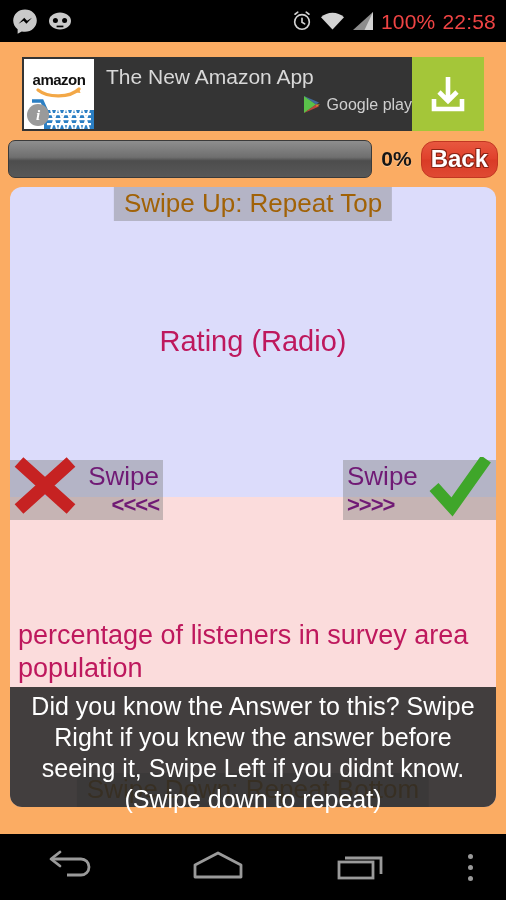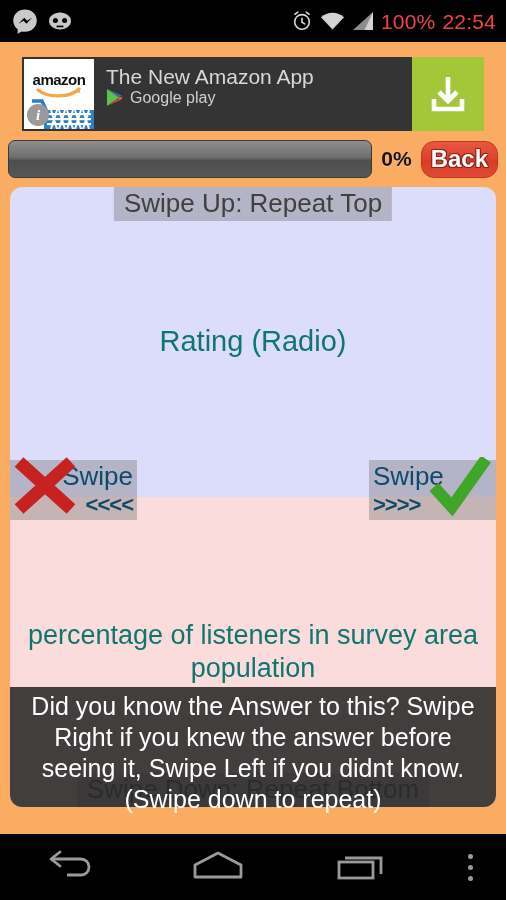--- a/index.html
+++ b/index.html
@@ -102,23 +102,25 @@
     flex: 1;
     padding: 9px 0 0 12px;
     box-sizing: border-box;
   }
   .ad-title {
     color: #d8d8d8;
     font-size: 21px;
     line-height: 1.05;
   }
   .ad-store {
+    margin-top: 7px;
     display: flex;
     align-items: center;
     gap: 6px;
+    justify-content: flex-end;
   }
   .ad-store-text {
     color: #cfcfcf;
     font-size: 16px;
     font-family: "Liberation Sans", sans-serif;
   }
   .ad-cta {
     width: 72px;
     background: #A4C639;
     flex: none;
@@ -198,50 +200,49 @@
     top: 0;
     height: 310px;
     background: #DCDCFB;
   }
   .half-bottom {
     top: 310px;
     height: 310px;
     background: #FBDCDC;
   }
   .qa-text {
-    color: #0f766e;
+    color: #be185d;
     font-size: 29px;
-    text-align: center;
     line-height: 1.22;
     padding: 0 8px;
   }
   .qa-text.answer { font-size: 27px; padding-left: 8px; }
 
   .hint-band {
     position: absolute;
     left: 50%;
     transform: translateX(-50%);
     background: rgba(120,120,120,0.40);
-    color: #404040;
+    color: #a16207;
     font-size: 26px;
     padding: 2px 10px 4px;
     white-space: nowrap;
     line-height: 1.08;
   }
   .hint-top { top: 0; }
   .hint-bottom { bottom: 0; }
 
   
   .swipe-badge {
     position: absolute;
     top: 273px;
     height: 60px;
-    width: 127px;
+    width: 153px;
     background: rgba(120,120,120,0.40);
-    color: #0c4a6e;
+    color: #701a75;
     font-size: 26px;
     box-sizing: border-box;
     padding-top: 1px;
     z-index: 3;
   }
   .swipe-left-badge {
     left: 0;
     text-align: right;
     padding-right: 4px;
   }
@@ -346,21 +347,21 @@
           <path fill="#d2d2d2" d="M12.5 18.5L1 6.2C4.1 3.3 8.2 1.7 12.5 1.7S20.9 3.3 24 6.2L12.5 18.5z"></path>
         </svg>
       </span>
       <span>
         <svg class="icon-svg" width="22" height="20" viewBox="0 0 22 20">
           <path fill="#8d8d8d" d="M1 19h20V1z"></path>
           <path fill="#d2d2d2" d="M12.5 19H21V1z"></path>
         </svg>
       </span>
       <span class="sb-text">100%</span>
-      <span class="sb-text">22:54</span>
+      <span class="sb-text">22:58</span>
     </div>
   </div>
 
   <div class="ad">
     <div class="ad-icon">
       <div class="ad-amz-word">amazon</div>
       <svg class="ad-smile" viewBox="0 0 46 12">
         <path d="M2 3 C12 11, 34 11, 43 2" fill="none" stroke="#F3A847" stroke-width="3.2" stroke-linecap="round"></path>
         <path d="M43 2 l1.5 4 -4.5 -0.6z" fill="#F3A847"></path>
       </svg>

